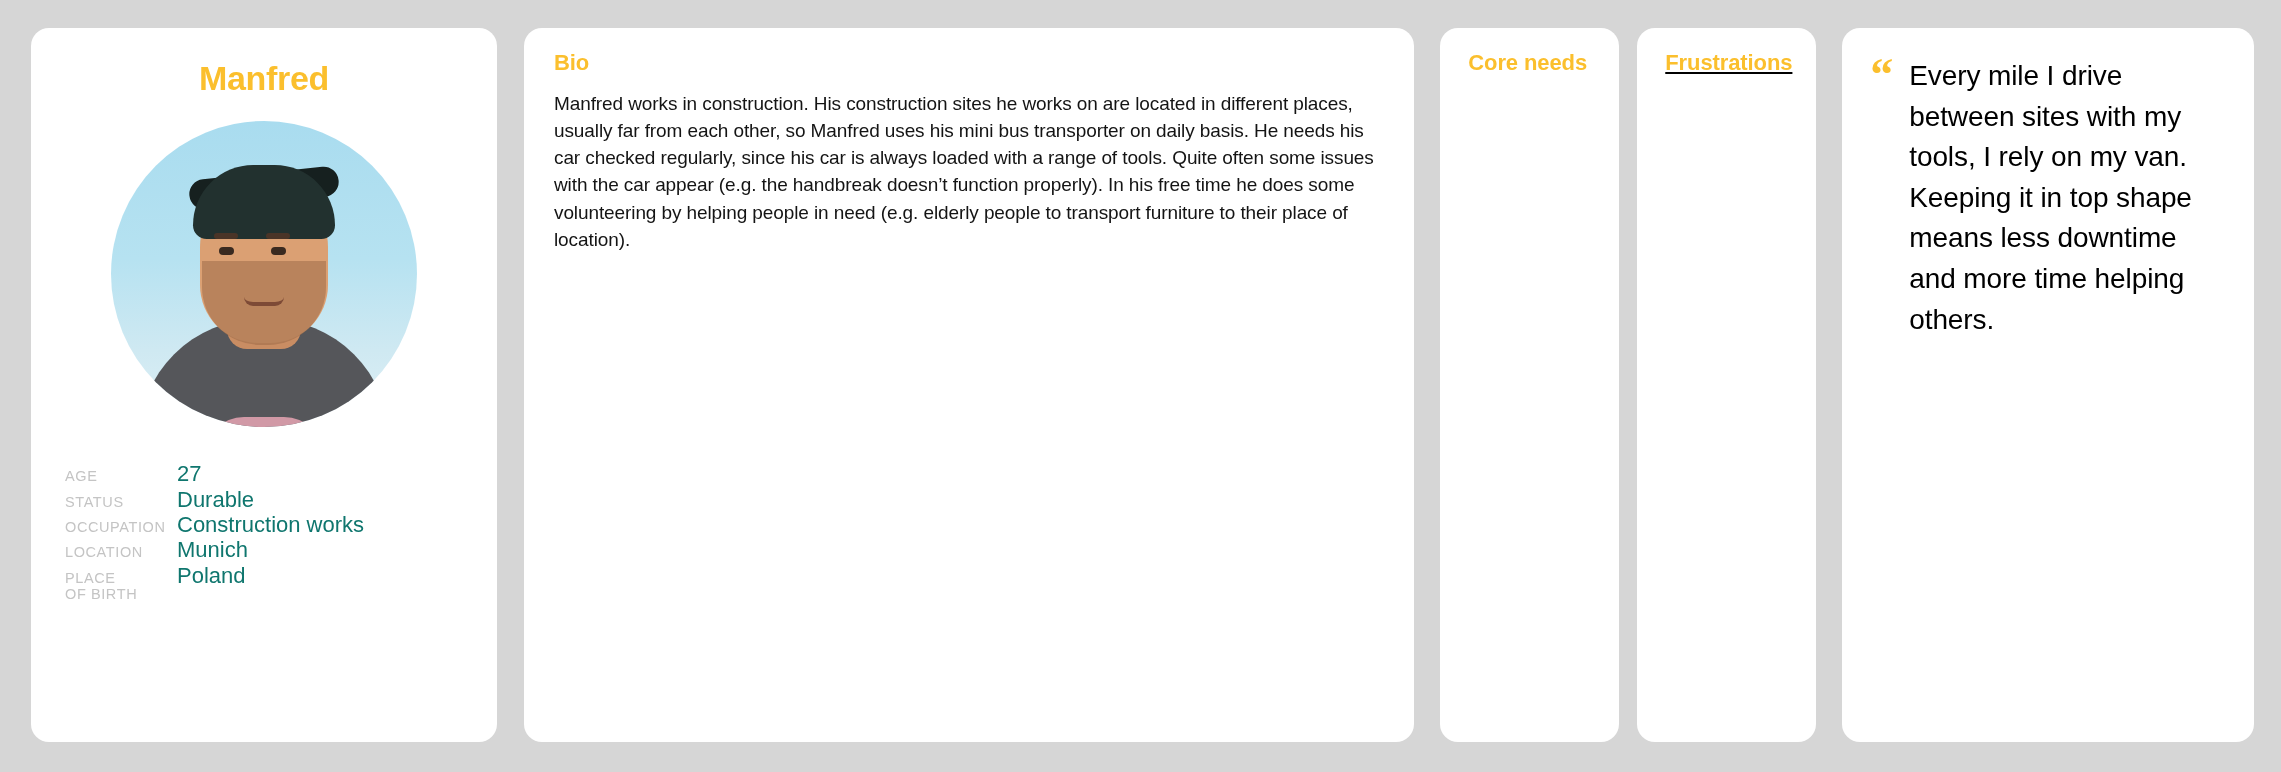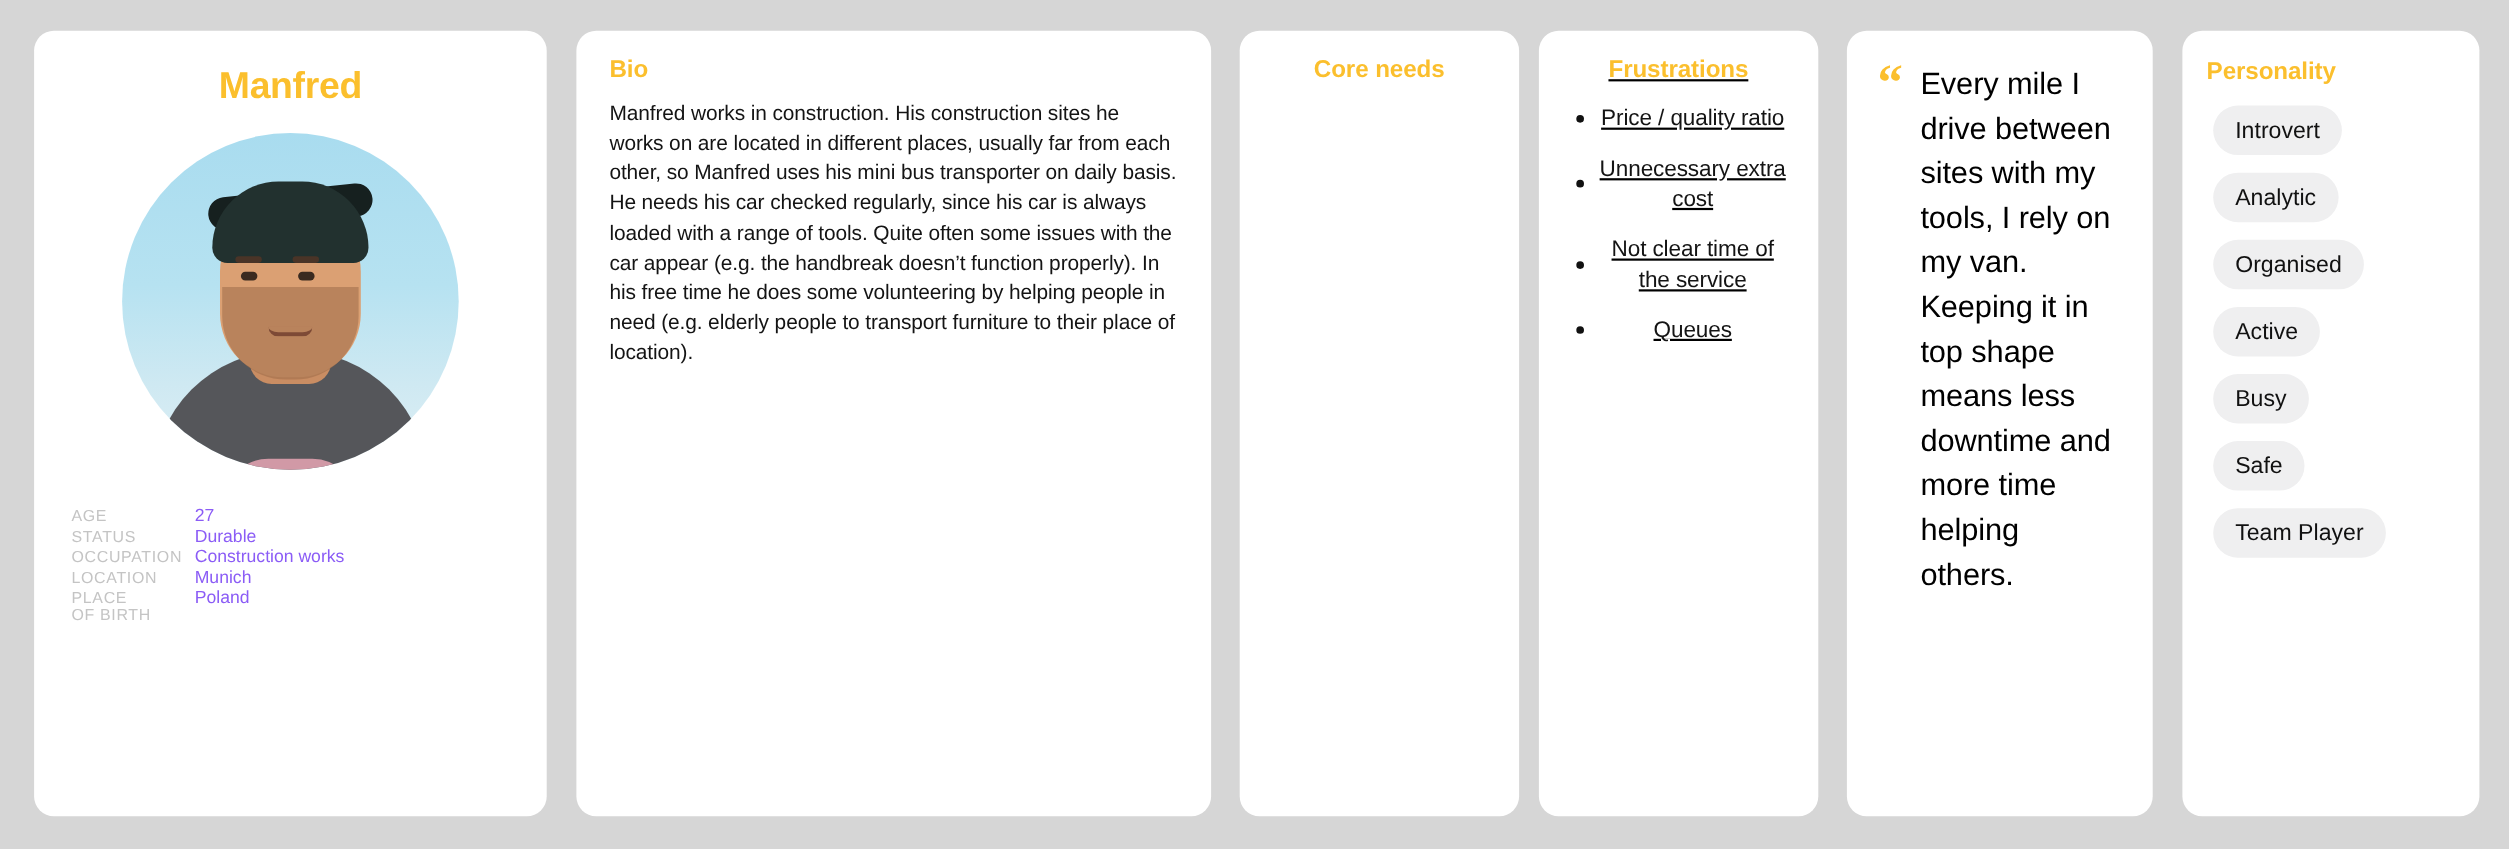--- a/index.html
+++ b/index.html
@@ -179,22 +179,22 @@
     flex: 0 0 112px;
     color: #c4c4c4;
     font-size: 14.5px;
     letter-spacing: 0.6px;
     line-height: 1.12;
     text-transform: uppercase;
     white-space: pre-line;
   }
 
   .detail-value {
-    color: #8b5cf6;
-    font-size: 16px;
+    color: #0f766e;
+    font-size: 22px;
     line-height: 1.15;
   }
 
   
   .middle-col {
     flex: 1 1 auto;
     display: flex;
     flex-direction: row;
     gap: 26px;
     min-width: 0;
@@ -216,21 +216,20 @@
     color: #141414;
     font-size: 19px;
     line-height: 1.43;
     letter-spacing: -0.1px;
   }
 
   .needs-row {
     display: flex;
     gap: 18px;
     flex: 0 0 auto;
-    text-align: center;
   }
 
   .needs-card { flex: 1 1 0; padding: 22px 28px 26px 28px; min-width: 0; }
   .frustrations-card { flex: 1 1 0; padding: 22px 28px 26px 28px; min-width: 0; text-decoration: underline; }
 
   ul.bullets {
     margin-top: 18px;
     padding-left: 26px;
     list-style: none;
   }
@@ -371,43 +370,25 @@
     </section>
 
     <div class="needs-row">
 
       <section class="card needs-card">
         <h2 class="section-title">Core needs</h2>
       </section>
 
       <section class="card frustrations-card">
         <h2 class="section-title">Frustrations</h2>
-        <ul class="bullets">
-          <li>Price / quality ratio</li>
-          <li>Unnecessary extra cost</li>
-          <li>Not clear time of the service</li>
-          <li>Queues</li>
-        </ul>
       </section>
 
     </div>
 
     <section class="card quote-card">
       <span class="quote-mark">“</span>
       <p class="quote-text">Every mile I drive between sites with my tools, I rely on my van. Keeping it in top shape means less downtime and more time helping others.</p>
     </section>
 
   </div>
 
-  <section class="card personality-card">
-    <h2 class="section-title">Personality</h2>
-    <div class="tag-list">
-      <span class="tag">Introvert</span>
-      <span class="tag">Analytic</span>
-      <span class="tag">Organised</span>
-      <span class="tag">Active</span>
-      <span class="tag">Busy</span>
-      <span class="tag">Safe</span>
-      <span class="tag">Team Player</span>
-    </div>
-  </section>
 
 </div>
 
 </body></html>

